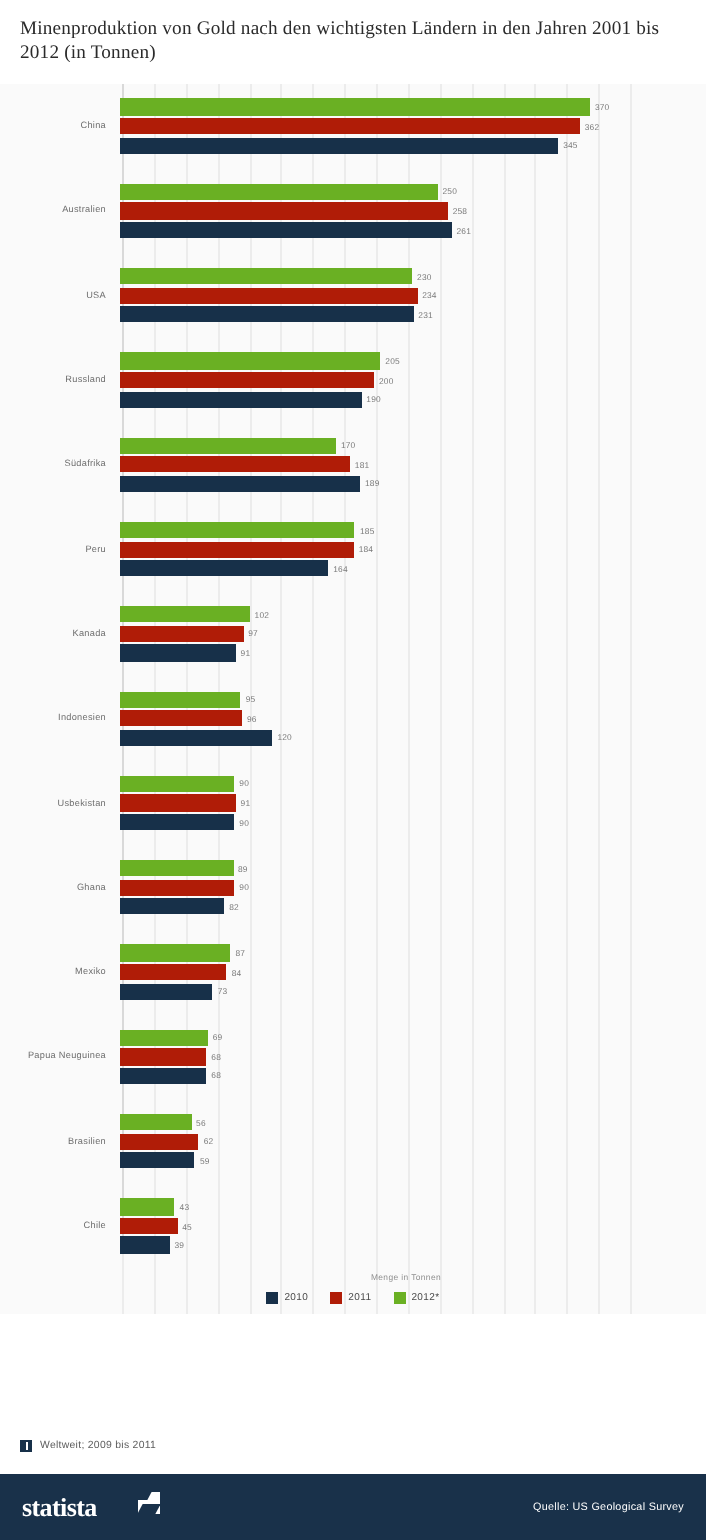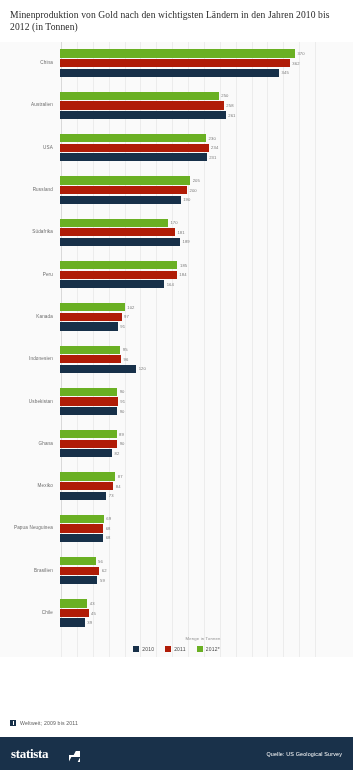--- a/index.html
+++ b/index.html
@@ -171,21 +171,21 @@
     left: 0; right: 0; bottom: 0;
     height: 33px;
     background: #19314a;
     display: flex;
     align-items: center;
     justify-content: space-between;
     padding: 0 11px;
   }
   #brand {
     display: flex;
-    align-items: flex-end;
+    align-items: flex-start;
     gap: 21px;
   }
   #brand-name {
     color: #ffffff;
     font-size: 13px;
     font-weight: bold;
     letter-spacing: -.3px;
     font-family: "Liberation Serif", serif;
   }
   #brand-mark {
@@ -215,21 +215,21 @@
     font-size: 5.4px;
     letter-spacing: .15px;
   }
 </style>
 </head>
 <body>
 
 <div id="page">
 
   <div id="title-area">
-    <div id="chart-title">Minenproduktion von Gold nach den wichtigsten Ländern in den Jahren 2010 bis 2012 (in Tonnen)</div>
+    <div id="chart-title">Minenproduktion von Gold nach den wichtigsten Ländern in den Jahren 2001 bis 2012 (in Tonnen)</div>
   </div>
 
   <div id="plot-wrap">
     <div id="plot-bg"></div>
     <div id="gridlines">
         <div class="gridline" style="left: 61px;"></div>
         <div class="gridline" style="left: 76.875px;"></div>
         <div class="gridline" style="left: 92.75px;"></div>
         <div class="gridline" style="left: 108.625px;"></div>
         <div class="gridline" style="left: 124.5px;"></div>

